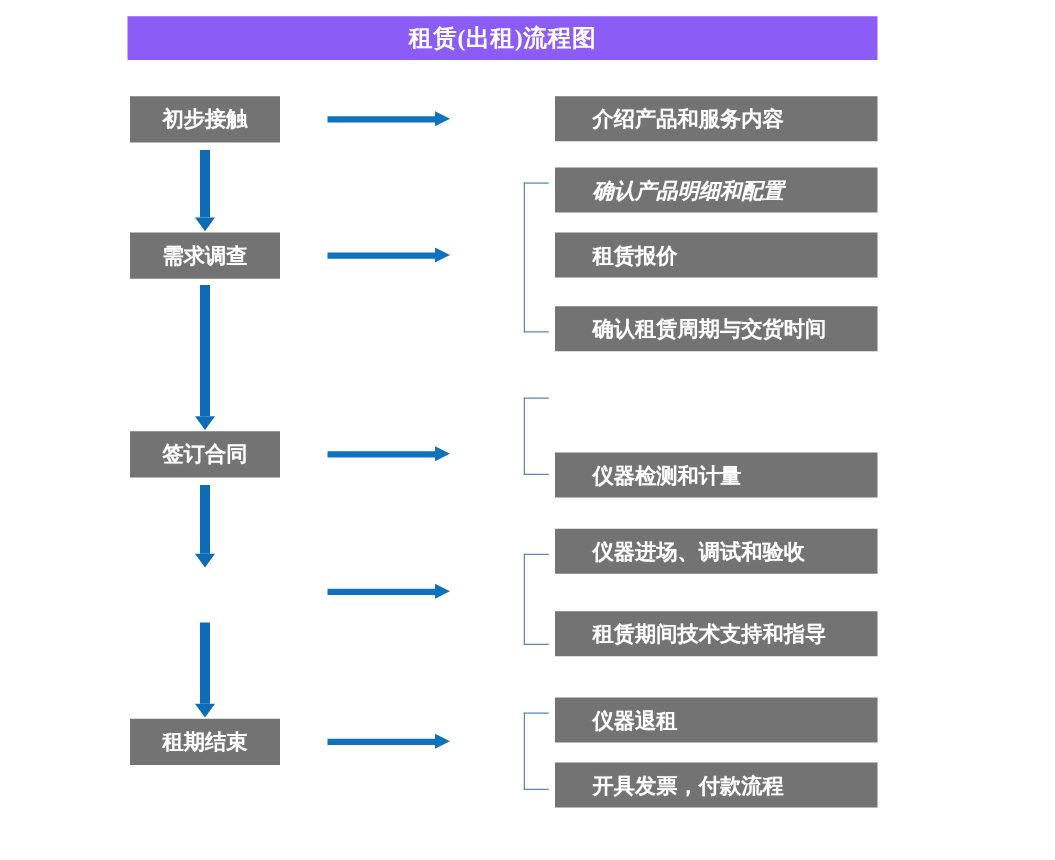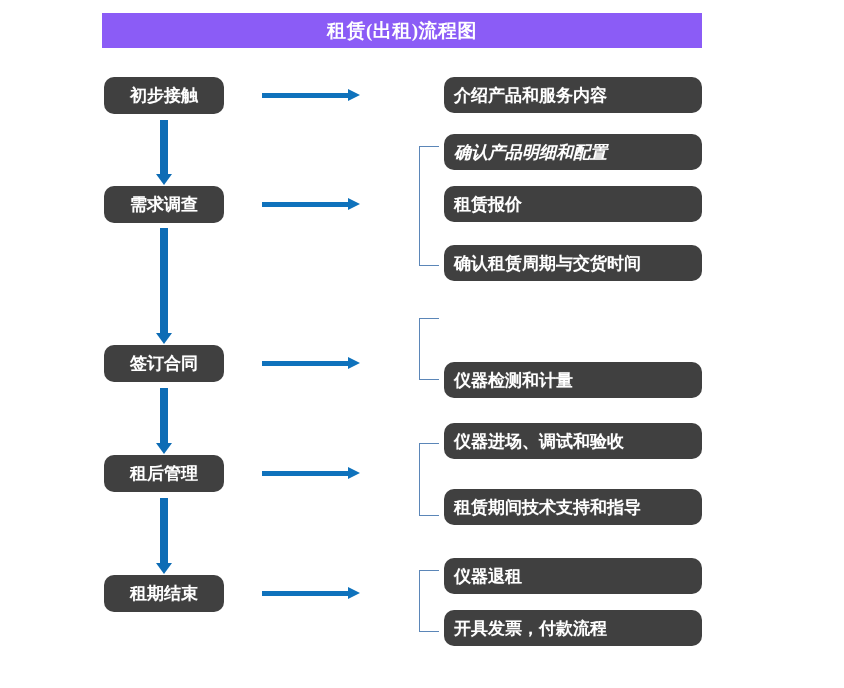--- a/index.html
+++ b/index.html
@@ -35,44 +35,43 @@
     letter-spacing: 0.5px;
     display: flex;
     align-items: center;
     justify-content: center;
     font-family: "Liberation Serif", "DejaVu Serif", serif;
   }
 
   
   .box {
     position: absolute;
-    background: #404040;
+    background: #737373;
     color: #ffffff;
     font-weight: bold;
     display: flex;
     align-items: center;
     box-sizing: border-box;
     font-family: "Liberation Serif", "DejaVu Serif", serif;
     text-shadow: 0 0 1px rgba(255,255,255,0.25);
-    border-radius: 10px;
   }
   .stage-box {
     left: 104px;
     width: 120px;
     height: 37px;
     font-size: 17px;
     justify-content: center;
   }
   .detail-box {
     left: 444px;
     width: 258px;
     height: 36px;
     font-size: 17px;
     justify-content: flex-start;
-    padding-left: 10px;
+    padding-left: 30px;
   }
 
   
   .v-arrow {
     position: absolute;
     left: 160px;
     width: 8px;
   }
   .v-arrow .shaft {
     position: absolute;
@@ -133,21 +132,20 @@
 <div id="canvas">
 
   <div class="title-bar">租赁(出租)流程图</div>
 
   <div class="box stage-box" style="top:77px;">初步接触</div>
 
   <div class="box stage-box" style="top:186px;">需求调查</div>
 
   <div class="box stage-box" style="top:345px;">签订合同</div>
 
-  <div class="box stage-box" style="top:455px;">租后管理</div>
 
   <div class="box stage-box" style="top:575px;">租期结束</div>
 
   <div class="v-arrow" style="top:120px; height:66px;">
     <div class="shaft" style="height:54px;"></div>
     <div class="head" style="top:54px;"></div>
   </div>
 
   <div class="v-arrow" style="top:228px; height:117px;">
     <div class="shaft" style="height:105px;"></div>

